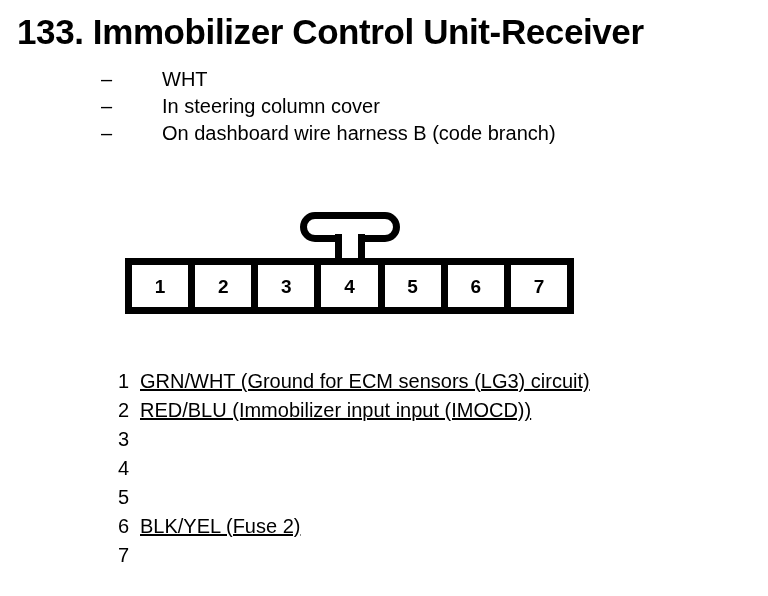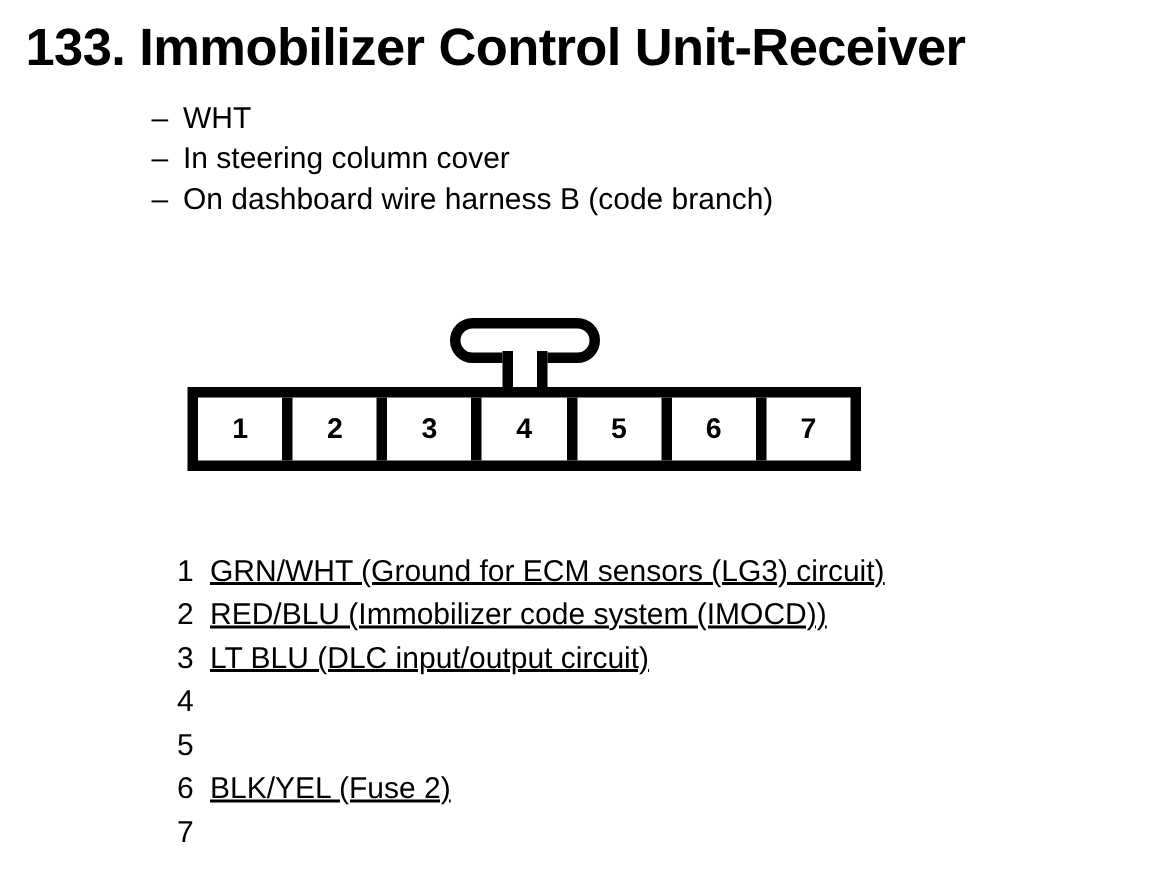--- a/index.html
+++ b/index.html
@@ -41,21 +41,21 @@
   .note-row {
     display: flex;
     align-items: baseline;
     white-space: nowrap;
   }
   .note-dash {
     width: 21px;
     flex: 0 0 21px;
     font-size: 20px;
   }
-  .note-text { font-size: 20px; }
+  .note-text { font-size: 20px; margin-left: 40px; }
 
   
   .connector {
     position: absolute;
     left: 125px;
     top: 212px;
     width: 449px;
     height: 102px;
   }
   
@@ -178,25 +178,24 @@
   </div>
 </div>
 
 <div class="pin-list">
   <div class="pin-row">
     <span class="pin-num">1</span>
     <span class="pin-desc">GRN/WHT (Ground for ECM sensors (LG3) circuit)</span>
   </div>
   <div class="pin-row">
     <span class="pin-num">2</span>
-    <span class="pin-desc">RED/BLU (Immobilizer code system (IMOCD))</span>
+    <span class="pin-desc">RED/BLU (Immobilizer input input (IMOCD))</span>
   </div>
   <div class="pin-row">
     <span class="pin-num">3</span>
-    <span class="pin-desc">LT BLU (DLC input/output circuit)</span>
   </div>
   <div class="pin-row">
     <span class="pin-num">4</span>
   </div>
   <div class="pin-row">
     <span class="pin-num">5</span>
   </div>
   <div class="pin-row">
     <span class="pin-num">6</span>
     <span class="pin-desc">BLK/YEL (Fuse 2)</span>

